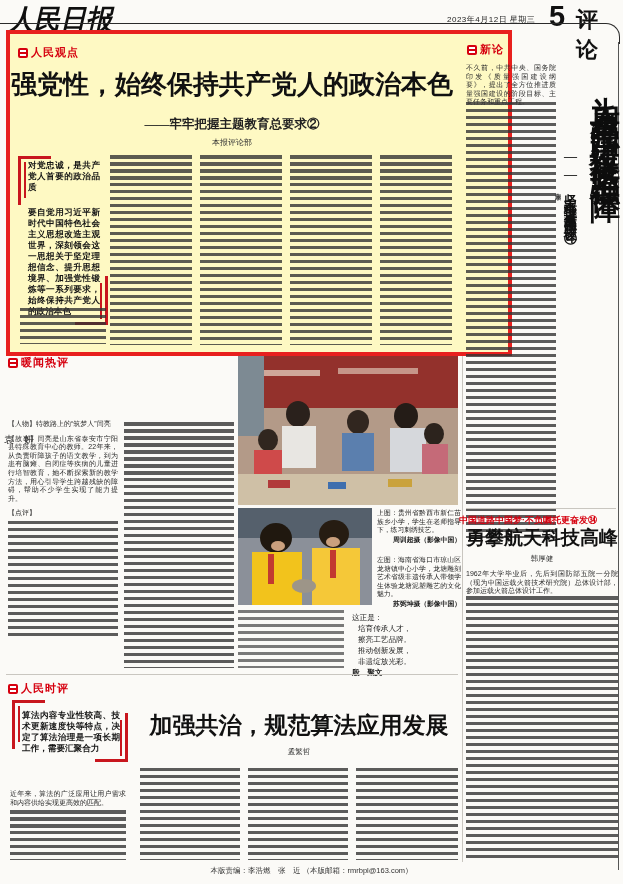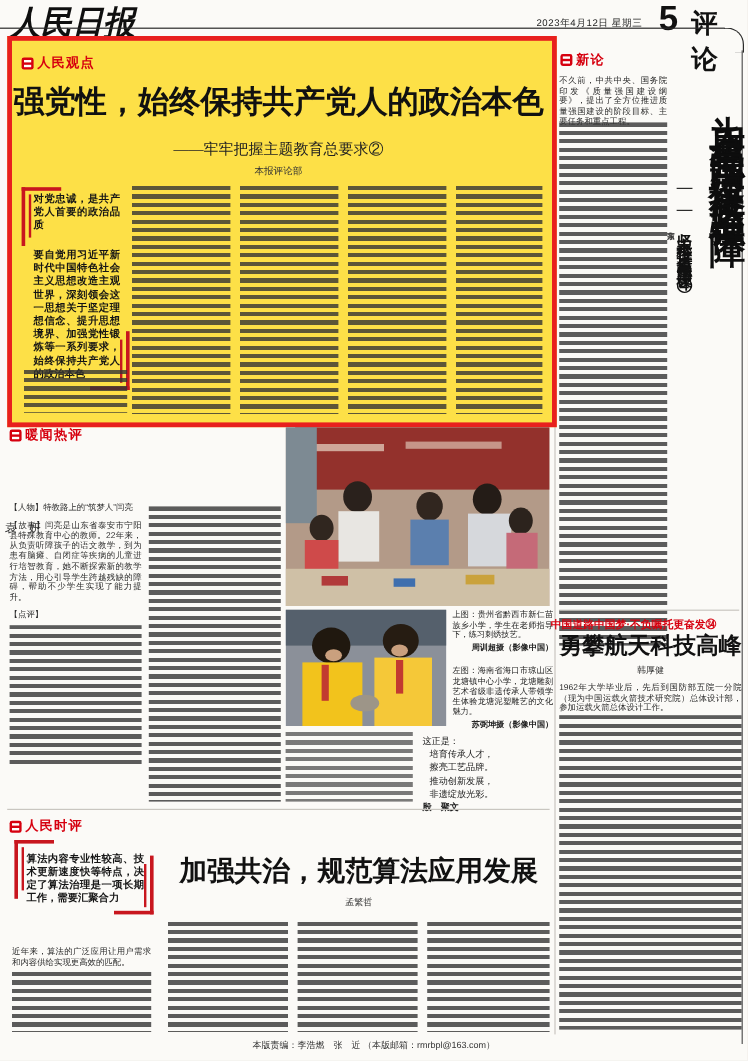--- a/index.html
+++ b/index.html
@@ -35,30 +35,30 @@
 
   <div class="abs serif" style="left:8px;top:2px;font-size:26px;font-weight:bold;font-style:italic;transform:scaleY(1.08);color:#0f0f0f;">人民日报</div>
   <div class="abs" style="left:447px;top:14px;font-size:8px;letter-spacing:.5px;color:#222;">2023年4月12日 星期三</div>
   <div class="abs" style="left:549px;top:0px;font-size:29px;font-weight:900;color:#111;">5</div>
   <div class="abs" style="left:576px;top:5px;font-size:22px;font-weight:900;letter-spacing:2px;color:#111;">评论</div>
   <div class="abs" style="left:0;top:23px;width:604px;border-top:1.5px solid #2a2a2a;"></div>
   <div class="abs" style="left:603px;top:23px;width:16px;height:20px;border-top:1.5px solid #2a2a2a;border-right:1.5px solid #2a2a2a;border-top-right-radius:14px;"></div>
   <div class="abs" style="left:617.5px;top:42px;height:828px;border-right:1.2px solid #555;"></div>
   <div class="abs" style="left:462px;top:30px;height:832px;border-right:1px solid #c9c6c0;"></div>
 
-  <div class="abs" style="left:6px;top:30px;width:450px;height:318px;border:4px solid #e8201e;background:#fde047;">
+  <div class="abs" style="left:6px;top:30px;width:450px;height:318px;border:4px solid #e8201e;background:#fef9c3;padding-left:48px;">
 
     <div class="kicker abs" style="left:8px;top:11px;">
       <span class="kicon"></span>
       <span>人民观点</span>
     </div>
 
     <div class="headline abs" style="left:0;top:33px;width:444px;font-size:26px;letter-spacing:0px;">强党性，始终保持共产党人的政治本色</div>
 
-    <div class="abs serif" style="left:0;top:82px;width:444px;text-align:center;font-size:12.5px;font-weight:normal;color:#222;">——牢牢把握主题教育总要求②</div>
+    <div class="abs serif" style="left:0;top:82px;width:444px;text-align:center;font-size:12.5px;font-weight:bold;color:#222;">——牢牢把握主题教育总要求②</div>
 
     <div class="abs serif" style="left:0;top:103px;width:444px;text-align:center;font-size:8px;color:#333;">本报评论部</div>
 
     <div class="qwrap" style="left:10px;top:124px;width:86px;">
       <div class="br-tl"></div>
       <div class="qtext" style="padding-top:2px;">对党忠诚，是共产党人首要的政治品质</div>
       <div class="qtext">要自觉用习近平新时代中国特色社会主义思想改造主观世界，深刻领会这一思想关于坚定理想信念、提升思想境界、加强党性锻炼等一系列要求，始终保持共产党人的政治本色</div>
       <div class="br-br"></div>
     </div>
     <div class="abs st" style="left:10px;top:274px;width:86px;height:36px;"></div>

